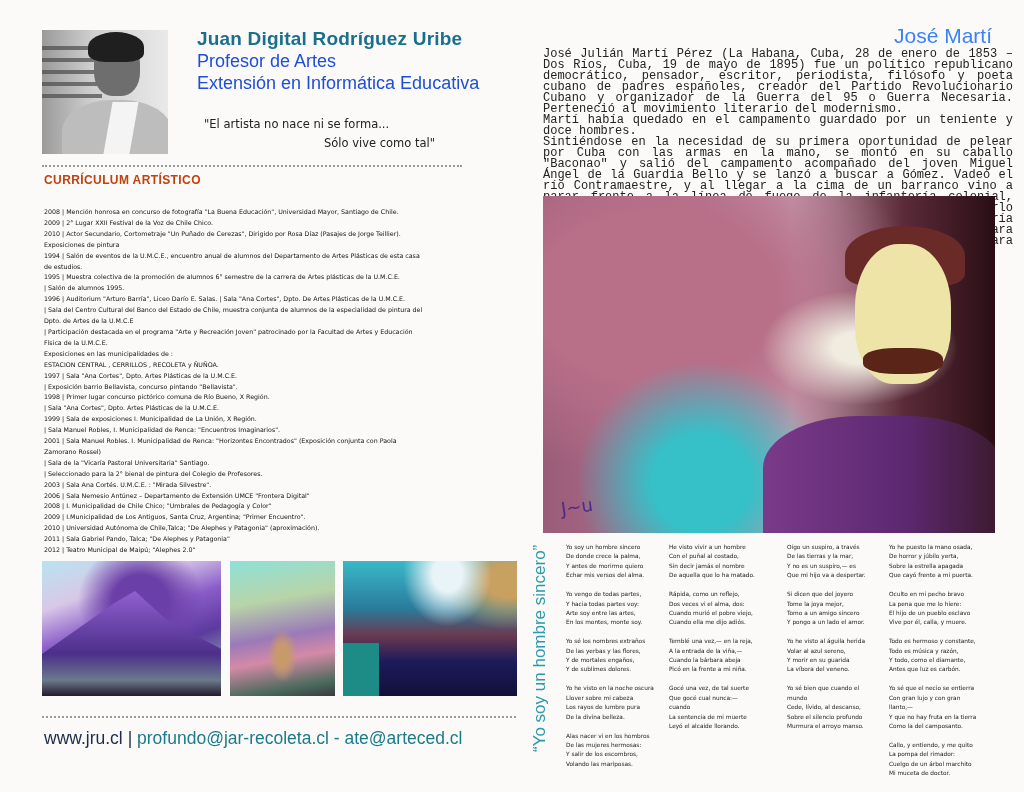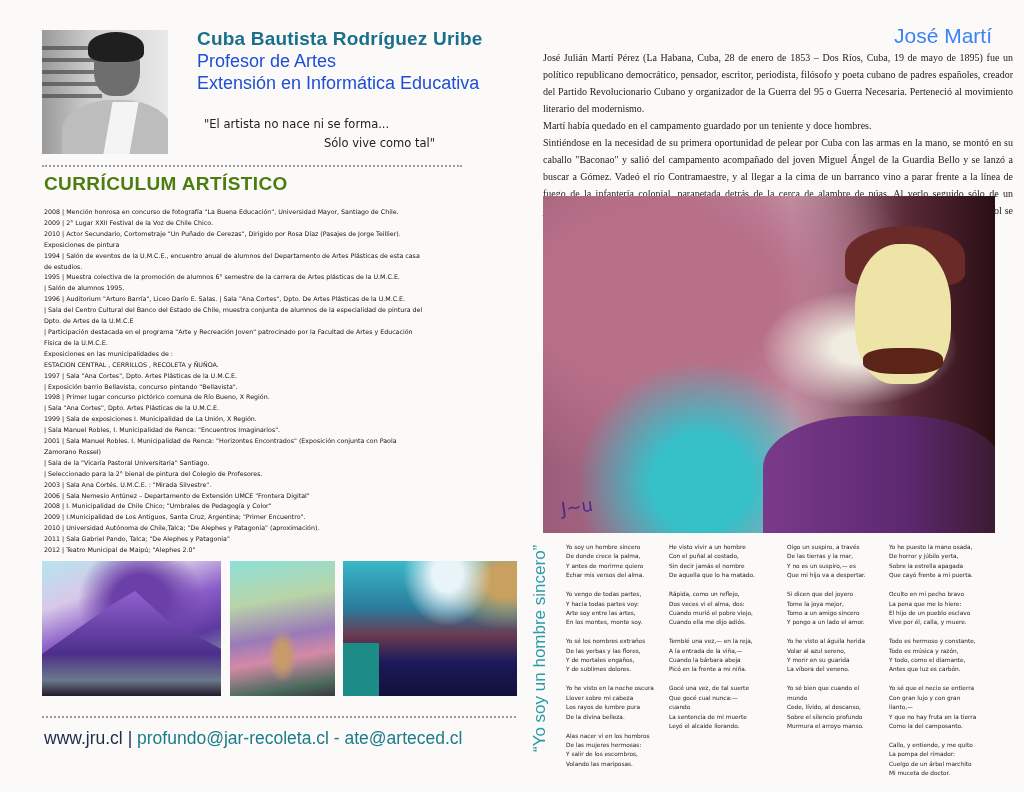--- a/index.html
+++ b/index.html
@@ -33,21 +33,21 @@
   }
   .quote1 { left: 204px; top: 117px; }
   .quote2 { left: 324px; top: 136px; }
 
   .dotline { position: absolute; height: 0; border-top: 2px dotted #9a9a9a; }
   .dl-top { left: 42px; top: 165px; width: 420px; }
   .dl-bottom { left: 42px; top: 716px; width: 474px; }
 
   .cv-title {
     position: absolute; left: 44px; top: 173px; font-family: "Liberation Sans", sans-serif;
-    font-weight: bold; font-size: 19px; letter-spacing: .4px; color: #4d7c0f;
+    font-weight: bold; font-size: 12px; letter-spacing: .4px; color: #c2410c;
   }
   .cv-list { position: absolute; left: 44px; top: 207px; width: 465px; }
   .cv-line {
     font-family: "DejaVu Sans", sans-serif; font-size: 6.3px; line-height: 10.9px; color: #111;
     white-space: nowrap;
   }
 
   .art { position: absolute; top: 561px; height: 135px; overflow: hidden; }
   .art-1 { left: 42px; width: 179px;
     background:
@@ -79,21 +79,21 @@
   .contact .sep { color: #1c2c4c; }
   .contact .mail { color: #1a7c8a; }
 
   
   .marti-title {
     position: absolute; right: 32px; top: 24px; font-family: "Liberation Sans", sans-serif;
     font-size: 21px; color: #3b82f6;
   }
   .bio { position: absolute; left: 543px; top: 49px; width: 470px; }
   .bio p {
-    font-family: Liberation Serif, serif; font-size: 10px; line-height: 17px; color: #222;
+    font-family: Liberation Mono, monospace; font-size: 12px; line-height: 11px; color: #222;
     text-align: justify;
   }
 
   .painting {
     position: absolute; left: 543px; top: 196px; width: 452px; height: 337px; overflow: hidden;
     background:
       radial-gradient(ellipse at 70% 45%, #f0ece0 0 6%, transparent 22%),
       radial-gradient(ellipse at 35% 85%, #36c0c8 0 12%, transparent 30%),
       radial-gradient(ellipse at 25% 30%, #b86f88 0 25%, transparent 55%),
       linear-gradient(90deg, #9a5c78 0%, #b07090 30%, #c7a4b4 55%, #5a2a38 80%, #2a0e14 100%);
@@ -131,21 +131,21 @@
   <div class="blind" style="top:28px"></div>
   <div class="blind" style="top:40px"></div>
   <div class="blind" style="top:52px"></div>
   <div class="blind" style="top:64px"></div>
   <div class="body"></div>
   <div class="collar"></div>
   <div class="head"></div>
   <div class="hair"></div>
 </div>
 
-<div class="name">Cuba Bautista Rodríguez Uribe</div>
+<div class="name">Juan Digital Rodríguez Uribe</div>
 <div class="role1">Profesor de Artes</div>
 <div class="role2">Extensión en Informática Educativa</div>
 <div class="quote1">"El artista no nace ni se forma...</div>
 <div class="quote2">Sólo vive como tal"</div>
 
 <div class="dotline dl-top"></div>
 <div class="cv-title">CURRÍCULUM ARTÍSTICO</div>
 
 <div class="cv-list" id="cv-list">
     <div class="cv-line">2008 | Mención honrosa en concurso de fotografía "La Buena Educación", Universidad Mayor, Santiago de Chile.</div>

